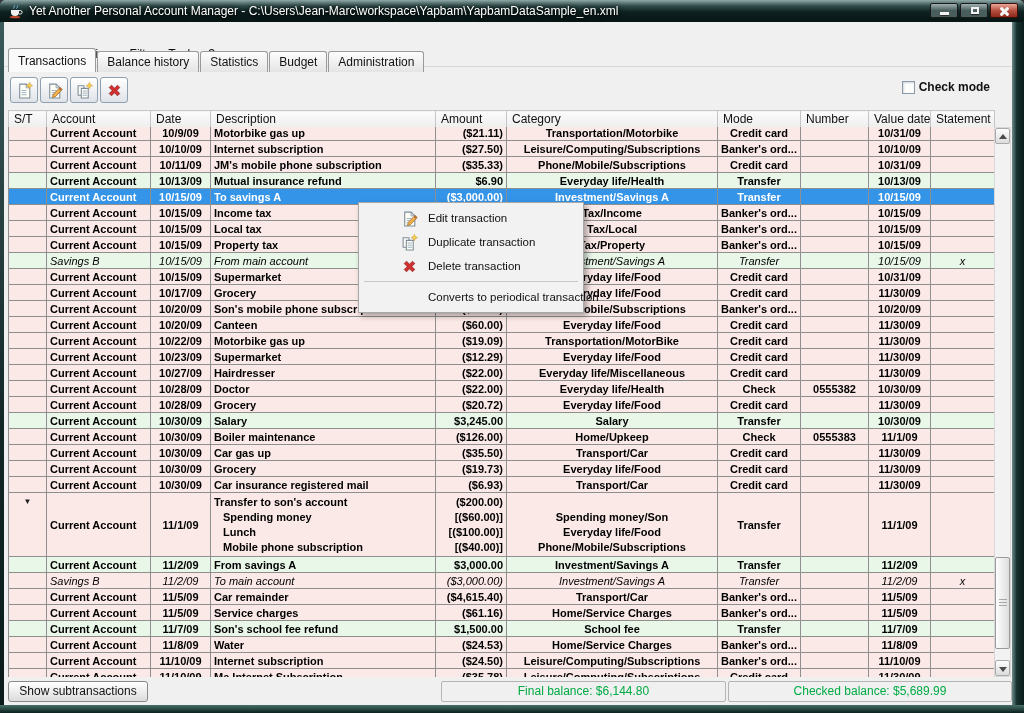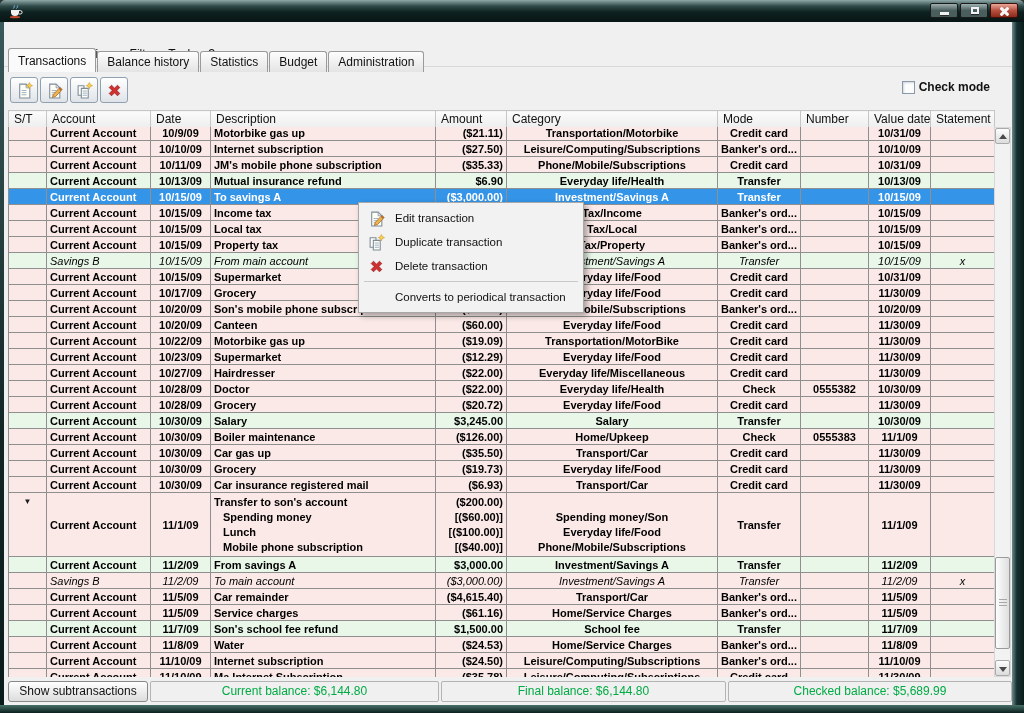--- a/index.html
+++ b/index.html
@@ -108,21 +108,21 @@
     background:linear-gradient(to right,#fdfdfd,#dedede); border:1px solid #9a9a9a; border-radius:2px; }
   .sb-grip { position:absolute; left:3px; top:41px; width:8px; height:9px;
     background:repeating-linear-gradient(to bottom,#a8a8a8 0 1px,transparent 1px 3px); }
 
   
   .context-menu {
     position:absolute; left:354px; top:180px; width:226px;
     background:#f2f2f2; border:1px solid #a8a8a8; box-shadow:3px 3px 6px rgba(0,0,0,.35);
     padding:3px 1px; z-index:10;
   }
-  .cm-item { display:flex; align-items:center; height:24px; cursor:default; }
+  .cm-item { display:flex; align-items:center; height:24px; cursor:default;padding-left:33px; }
   .cm-icon { width:17px; height:17px; margin:0 10px 0 8px; flex:0 0 auto; }
   .cm-icon svg { width:17px; height:17px; }
   .cm-label { font-size:11.5px; color:#111; white-space:nowrap; }
   .cm-sep { height:1px; background:#c8c8c8; margin:3px 4px; }
 
   
   .footer { position:absolute; left:0; top:657px; width:1008px; height:26px; }
   .show-sub-btn {
     position:absolute; left:4px; top:2px; width:140px; height:21px;
     background:linear-gradient(to bottom,#ffffff,#dcdcdc); border:1px solid #888; border-radius:3px;
@@ -142,20 +142,21 @@
 <div class="window">
 
   <div class="titlebar">
     <svg class="app-icon" viewBox="0 0 16 16">
       <path d="M6.2 5.6c1.6-1.1.4-2.1 1.4-3.2" stroke="#7fb2e0" fill="none" stroke-width="1"></path>
       <path d="M9.4 5.6c1.6-1.1.4-2.1 1.4-3.2" stroke="#7fb2e0" fill="none" stroke-width="1"></path>
       <path d="M4 7h8v2.4c0 2.3-1.8 3.6-4 3.6S4 11.7 4 9.4z" fill="#f2f2f2"></path>
       <path d="M12 7.6h1.4a1.7 1.7 0 0 1 0 3.4H12" fill="none" stroke="#f2f2f2" stroke-width="1"></path>
       <ellipse cx="8" cy="14.2" rx="5.2" ry="1.1" fill="#c0492c"></ellipse>
     </svg>
+    <span class="title-text">Yet Another Personal Account Manager - C:\Users\Jean-Marc\workspace\Yapbam\YapbamDataSample_en.xml</span>
     <div class="win-controls">
       <div class="win-btn">
           <span class="glyph-min"></span>
         </div>
       <div class="win-btn">
           <span class="glyph-max"></span>
         </div>
       <div class="win-btn close">
           <span class="glyph-x1"></span>
           <span class="glyph-x2"></span>
@@ -672,21 +673,20 @@
       <div class="sb-thumb">
           <span class="sb-grip"></span>
         </div>
       <div class="sb-btn sb-down">
           <span class="tri-down"></span>
         </div>
     </div>
 
     <div class="footer">
       <div class="show-sub-btn">Show subtransactions</div>
-      <div class="status-panel sp1">Current balance: $6,144.80</div>
       <div class="status-panel sp2">Final balance: $6,144.80</div>
       <div class="status-panel sp3">Checked balance: $5,689.99</div>
     </div>
 
     <div class="context-menu" id="ctxmenu">
         <div class="cm-item">
           <span class="cm-icon"><svg viewBox="0 0 16 16">
               <path d="M3.5 2h6l3.5 3.5V15h-9.5z" fill="#fffef5" stroke="#7c8b9a"></path>
               <path d="M9.5 2v3.5H13z" fill="#dfe7ee" stroke="#7c8b9a" stroke-width="0.7"></path>
               <path d="M5.3 8h4.5M5.3 10h4.5M5.3 12h4.5" stroke="#9ab0c4" stroke-width="0.9"></path>

